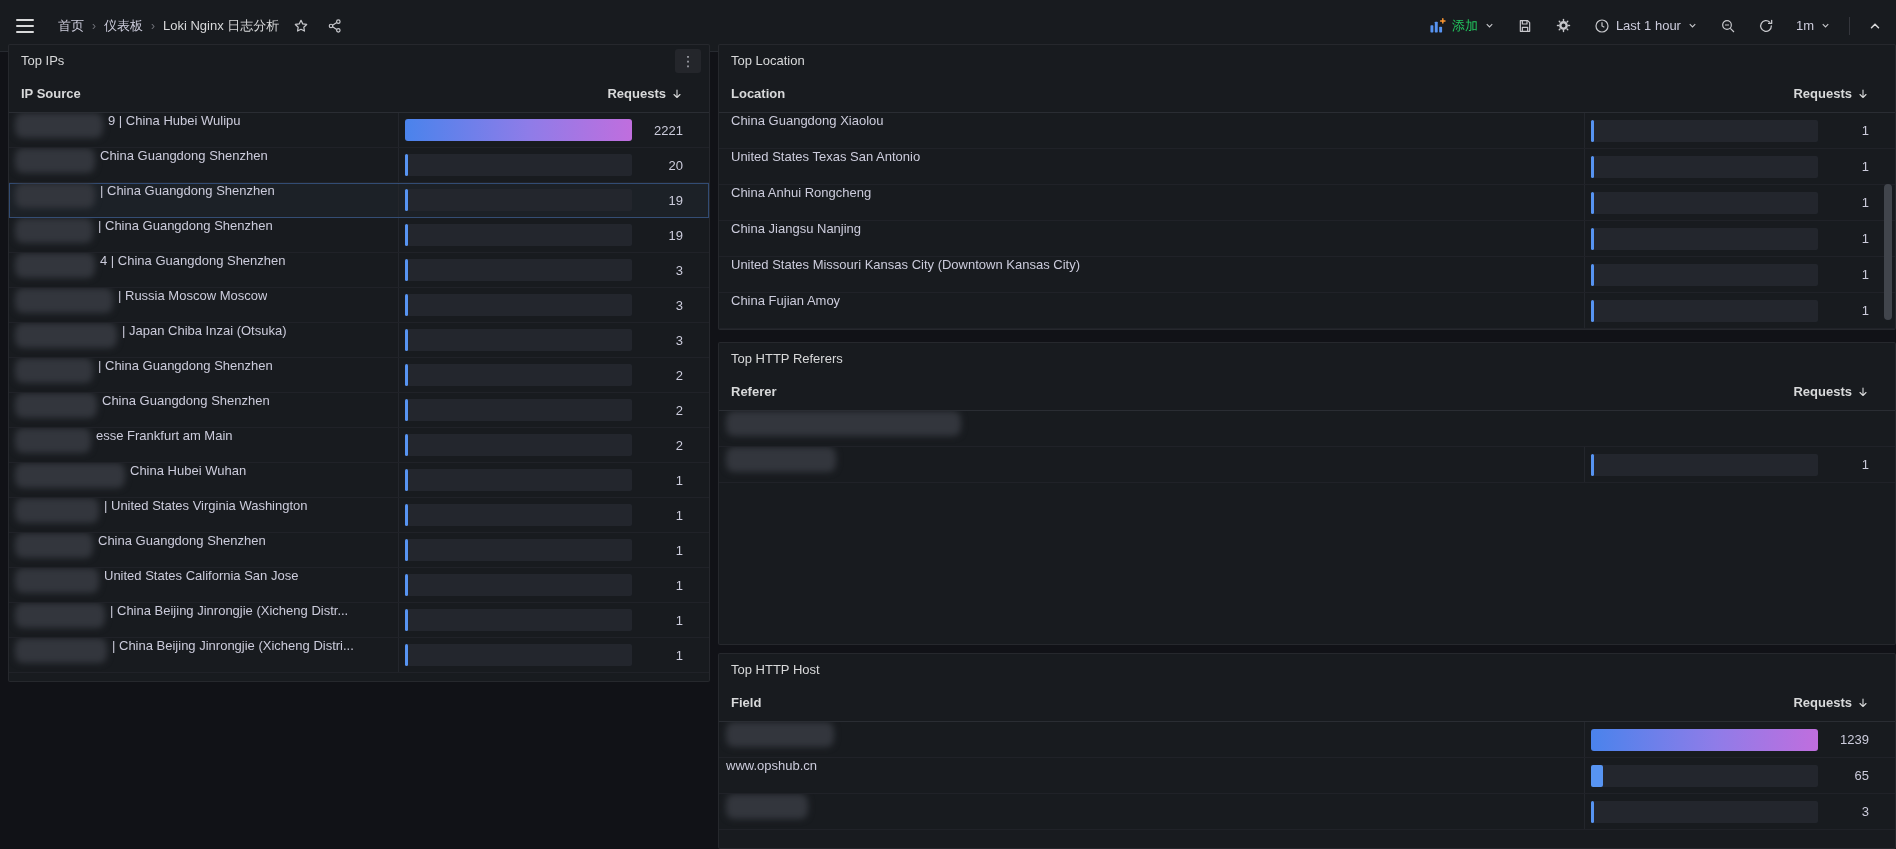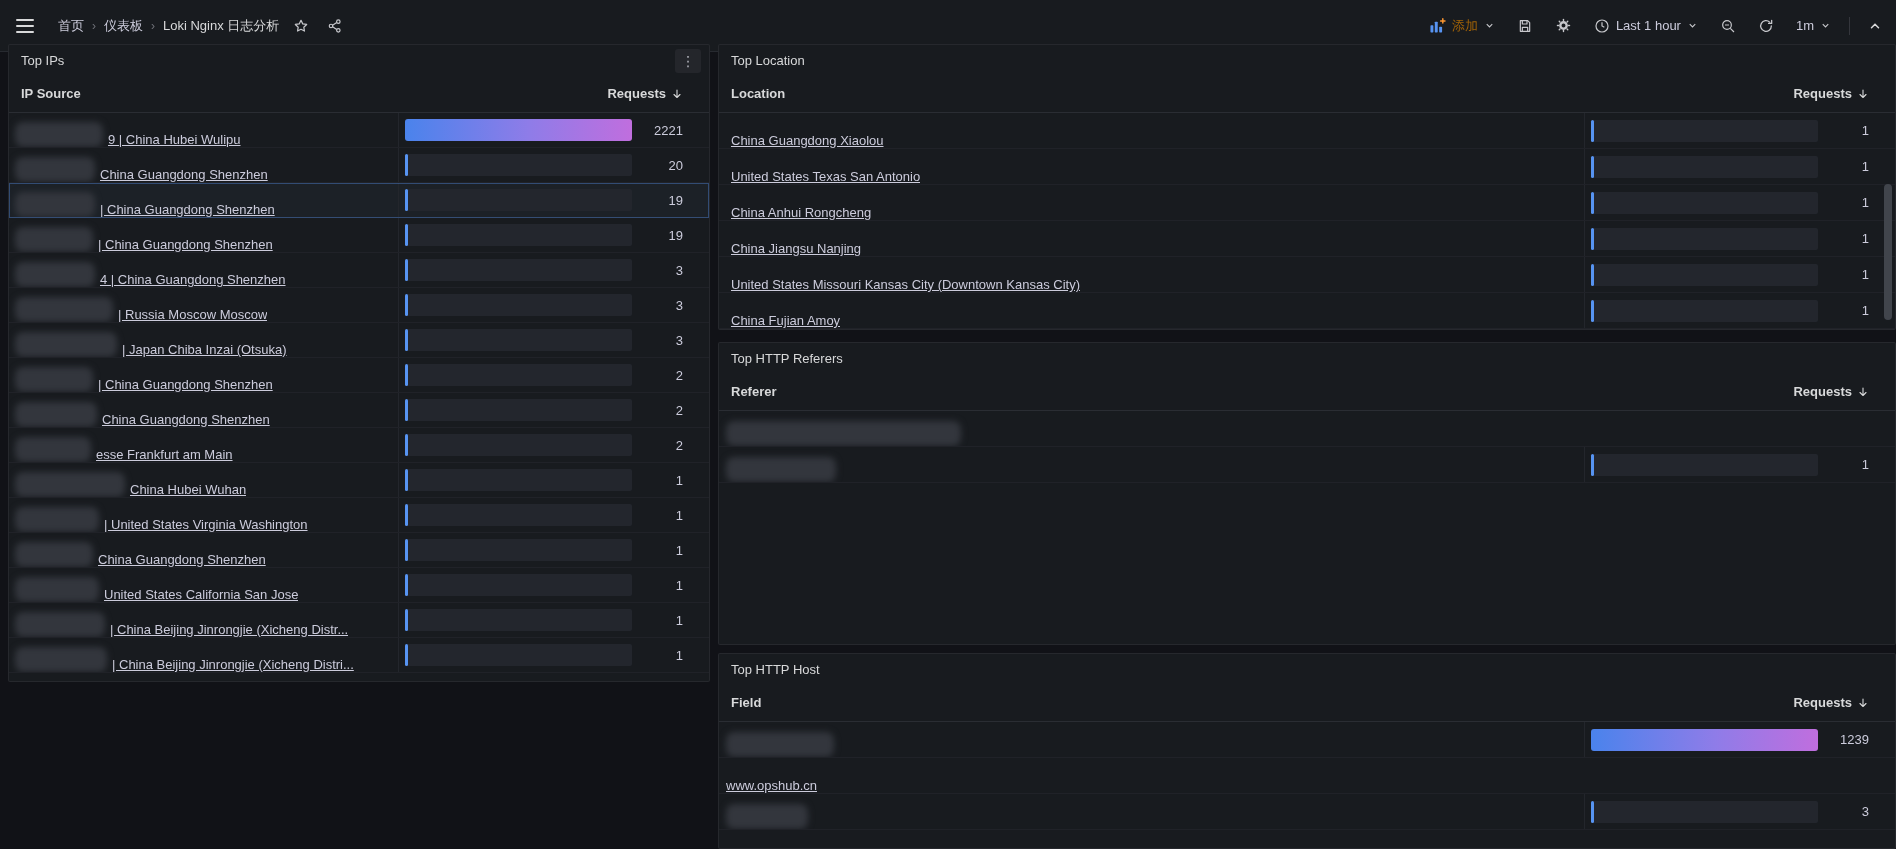--- a/index.html
+++ b/index.html
@@ -23,21 +23,21 @@
   }
   .icon-btn svg { display:block; }
   .hamburger { display:flex; flex-direction:column; gap:4px; padding:6px; }
   .hamburger i { display:block; width:18px; height:2px; background:#d8d9da; border-radius:1px; }
   .crumbs { display:flex; align-items:center; gap:8px; margin-left:8px; }
   .crumb { color:#ccccdc; text-decoration:none; }
   .crumb-sep { color:#6e7077; font-size:12px; }
   .crumb.current { color:#d8d9da; }
   .tb-right { margin-left:auto; display:flex; align-items:center; gap:14px; }
   .tb-divider { width:1px; height:18px; background:#34363c; }
-  .add-txt { color:#a16207; }
+  .add-txt { color:#22c55e; }
   .tb-label { color:#ccccdc; }
   
   .panel {
     position:absolute; background:#181b1f;
     border:1px solid rgba(204,204,220,.08); border-radius:2px;
     overflow:hidden;
   }
   .panel-ips      { left:8px;   top:44px;  width:702px;  height:638px; }
   .panel-location { left:718px; top:44px;  width:1178px; height:286px; }
   .panel-referers { left:718px; top:342px; width:1178px; height:303px; }
@@ -58,21 +58,21 @@
   }
   .th-field { padding-left:12px; color:#d8d9da; font-weight:700; }
   .th-value {
     display:flex; justify-content:flex-end; align-items:center; gap:5px;
     padding-right:26px; color:#d8d9da; font-weight:700;
   }
   .trow { align-items:stretch; border-bottom:1px solid #202228; cursor:pointer; }
   .panel-ips .trow { height:35px; }
   .panel-location .trow, .panel-referers .trow, .panel-host .trow { height:36px; }
   .trow.hl { background:#1c2127; outline:1px solid rgba(87,148,242,.38); outline-offset:-1px; }
-  .label-cell { display:flex; align-items:flex-end; overflow:hidden; white-space:nowrap;text-decoration:underline; }
+  .label-cell { display:flex; align-items:flex-start; overflow:hidden; white-space:nowrap; }
   .panel-ips .label-cell { padding-left:6px; }
   .panel-location .label-cell { padding-left:12px; }
   .panel-referers .label-cell, .panel-host .label-cell { padding-left:7px; }
   .redact {
     display:inline-block; height:25px; background:#33363d; border-radius:8px;
     filter:blur(3px); margin-right:5px; flex:none;
   }
   .ltext { overflow:hidden; text-overflow:ellipsis; color:#ccccdc; }
   .bar-cell {
     display:flex; align-items:center; border-left:1px solid #23262c;gap:8px;
@@ -586,20 +586,26 @@
           </div>
       <span class="val">1239</span>
     </div>
   </div>
 
   <div class="trow">
     <div class="label-cell">
 
       <span class="ltext">www.opshub.cn</span>
     </div>
+    <div class="bar-cell">
+      <div class="track">
+            <div class="fill" style="width: 12px;"></div>
+          </div>
+      <span class="val">65</span>
+    </div>
   </div>
 
   <div class="trow">
     <div class="label-cell">
       <span class="redact" style="width: 82px;"></span>
       <span class="ltext"></span>
     </div>
     <div class="bar-cell">
       <div class="track">
             <div class="fill" style="width: 3px;"></div>

